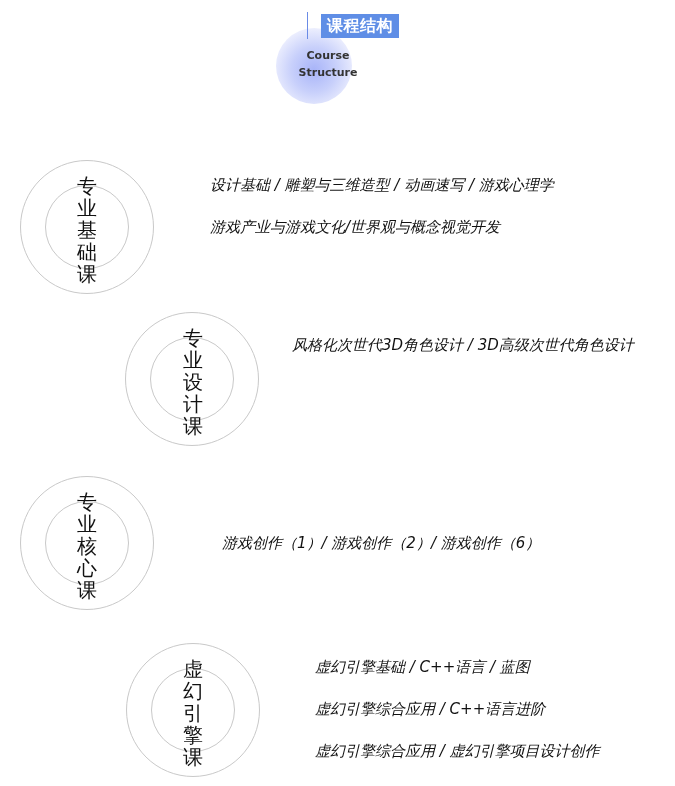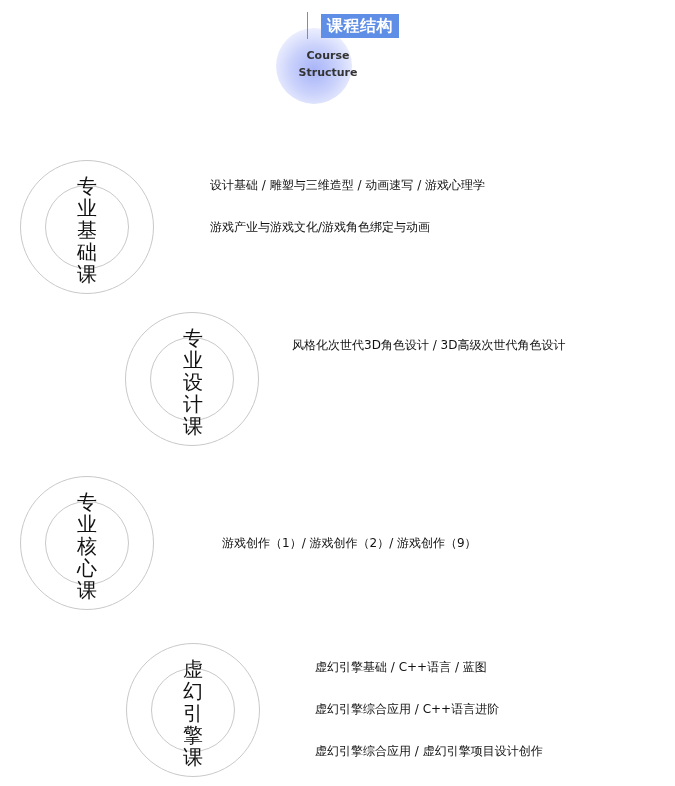--- a/index.html
+++ b/index.html
@@ -16,21 +16,21 @@
     font-weight: bold; font-size: 11px; line-height: 17px; }
 
   
   .ring-outer { position: absolute; width: 134px; height: 134px; border-radius: 50%; border: 1px solid #c9c9c9; box-sizing: border-box; }
   .ring-inner { position: absolute; width: 84px; height: 84px; border-radius: 50%; border: 1px solid #c9c9c9; box-sizing: border-box; }
   .ring-label { position: absolute; width: 24px; font-size: 20px; line-height: 22px; text-align: center; color: #111;
     word-break: break-all; }
   .ring-label span { display: block; }
 
   .lines { position: absolute; }
-  .line { font-size: 12px; color: #111; white-space: nowrap; height: 42px; line-height: 30px; }
+  .line { font-size: 15px; font-style: italic; color: #111; white-space: nowrap; height: 42px; line-height: 30px; }
 </style>
 </head>
 <body>
 
 <div class="hdr-circle"></div>
 <div class="hdr-line"></div>
 <div class="hdr-title">课程结构</div>
 <div class="hdr-sub">
   <div>Course</div>
   <div>Structure</div>
@@ -41,21 +41,21 @@
   <div class="ring-inner" style="left:45px; top:185px;"></div>
   <div class="ring-label" style="left:75px; top:175px;">
     <span>专</span>
     <span>业</span>
     <span>基</span>
     <span>础</span>
     <span>课</span>
   </div>
   <div class="lines" style="left:210px; top:170px;">
     <div class="line">设计基础 / 雕塑与三维造型 / 动画速写 / 游戏心理学</div>
-    <div class="line">游戏产业与游戏文化/游戏角色绑定与动画</div>
+    <div class="line">游戏产业与游戏文化/世界观与概念视觉开发</div>
   </div>
 </div>
 
 <div>
   <div class="ring-outer" style="left:125px; top:312px;"></div>
   <div class="ring-inner" style="left:150px; top:337px;"></div>
   <div class="ring-label" style="left:181px; top:327px;">
     <span>专</span>
     <span>业</span>
     <span>设</span>
@@ -71,21 +71,21 @@
   <div class="ring-outer" style="left:20px; top:476px;"></div>
   <div class="ring-inner" style="left:45px; top:501px;"></div>
   <div class="ring-label" style="left:75px; top:491px;">
     <span>专</span>
     <span>业</span>
     <span>核</span>
     <span>心</span>
     <span>课</span>
   </div>
   <div class="lines" style="left:222px; top:528px;">
-    <div class="line">游戏创作（1）/ 游戏创作（2）/ 游戏创作（9）</div>
+    <div class="line">游戏创作（1）/ 游戏创作（2）/ 游戏创作（6）</div>
   </div>
 </div>
 
 <div>
   <div class="ring-outer" style="left:126px; top:643px;"></div>
   <div class="ring-inner" style="left:151px; top:668px;"></div>
   <div class="ring-label" style="left:181px; top:658px;">
     <span>虚</span>
     <span>幻</span>
     <span>引</span>

